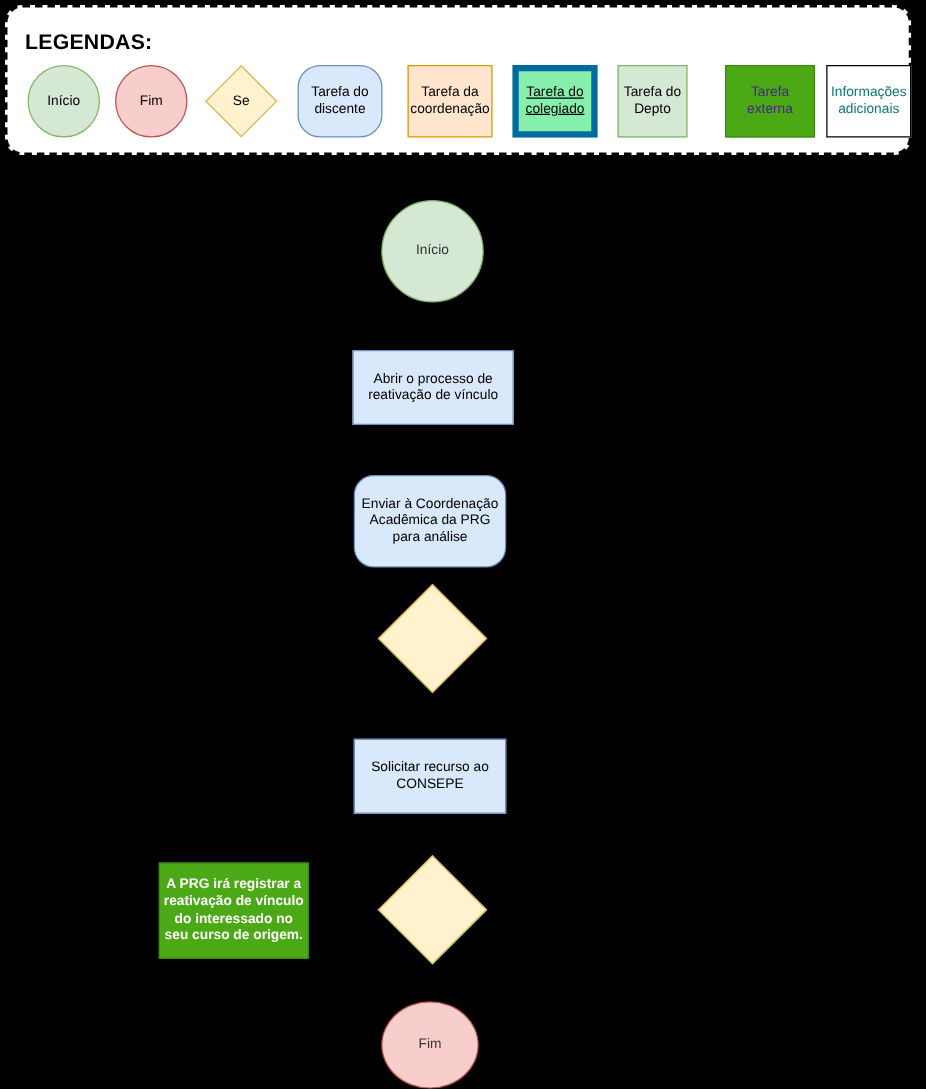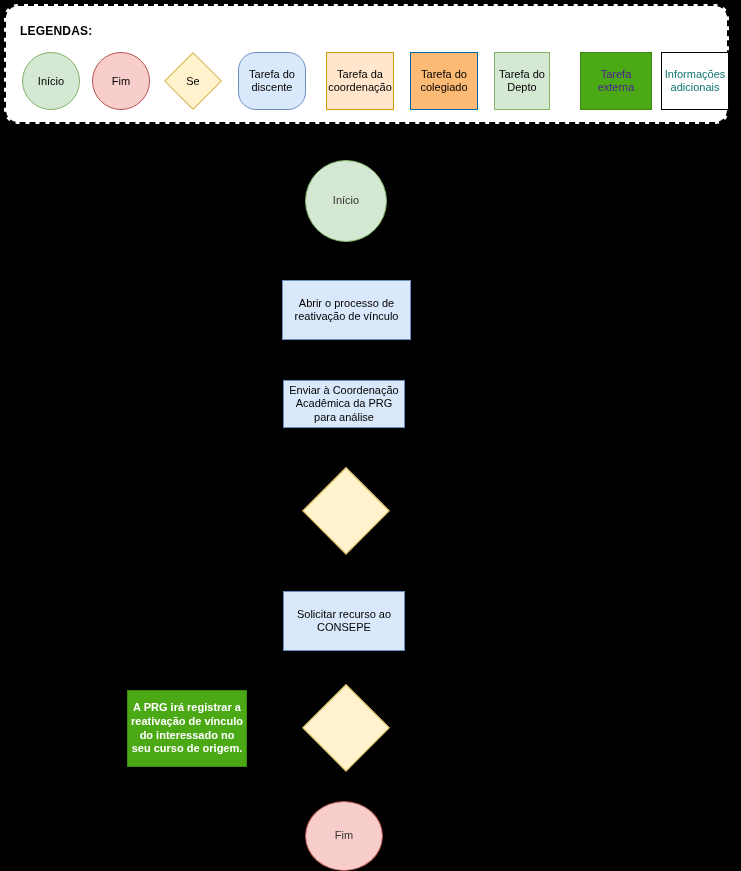--- a/index.html
+++ b/index.html
@@ -28,21 +28,21 @@
     height: 120px;
     background: #ffffff;
     border: 2px dashed #000000;
     border-radius: 14px;
     box-sizing: border-box;
   }
   .legend-title {
     position: absolute;
     left: 14px;
     top: 18px;
-    font-size: 12px;
+    font-size: 17px;
     font-weight: bold;
     color: #000000;
     letter-spacing: 0.2px;
   }
   .legend-row {
     position: absolute;
     left: 0;
     top: 46px;
     width: 100%;
     height: 62px;
@@ -112,23 +112,24 @@
     background: #dae8fc;
     border: 1px solid #6c8ebf;
     color: #000000;
   }
   .sk-coordenacao {
     background: #ffe6cc;
     border: 1px solid #d79b00;
     color: #000000;
   }
   .sk-colegiado {
-    background: #fdba74;
-    border: 1px solid #0369a1;
-    color: #000000;
+    background: #86efac;
+    border: 5px solid #0369a1;
+    color: #000000;
+    text-decoration: underline;
   }
   .sk-depto {
     background: #d5e8d4;
     border: 1px solid #82b366;
     color: #000000;
   }
   .sk-externa {
     background: #4ca916;
     border: 1px solid #3d8a11;
     color: #4c1d95;
@@ -253,21 +254,21 @@
   </div>
 
   <div class="node n-inicio" style="left:305px; top:160px; width:82px; height:82px;">
     <span class="node-label">Início</span>
   </div>
 
   <div class="node n-task" style="left:282px; top:280px; width:129px; height:60px;">
     <span class="node-label">Abrir o processo de reativação de vínculo</span>
   </div>
 
-  <div class="node n-task" style="left:283px; top:380px; width:122px; height:48px;">
+  <div class="node n-task" style="left:283px; top:380px; width:122px; height:74px;border-radius:16px;">
     <span class="node-label">Enviar à Coordenação Acadêmica da  PRG para análise</span>
   </div>
 
   <div class="node n-decision" style="left:302px; top:467px; width:88px; height:88px;">
     <div class="dia"></div>
     <span class="node-label" style="position:relative; z-index:2;"></span>
   </div>
 
   <div class="node n-task" style="left:283px; top:591px; width:122px; height:60px;">
     <span class="node-label">Solicitar recurso ao CONSEPE</span>

